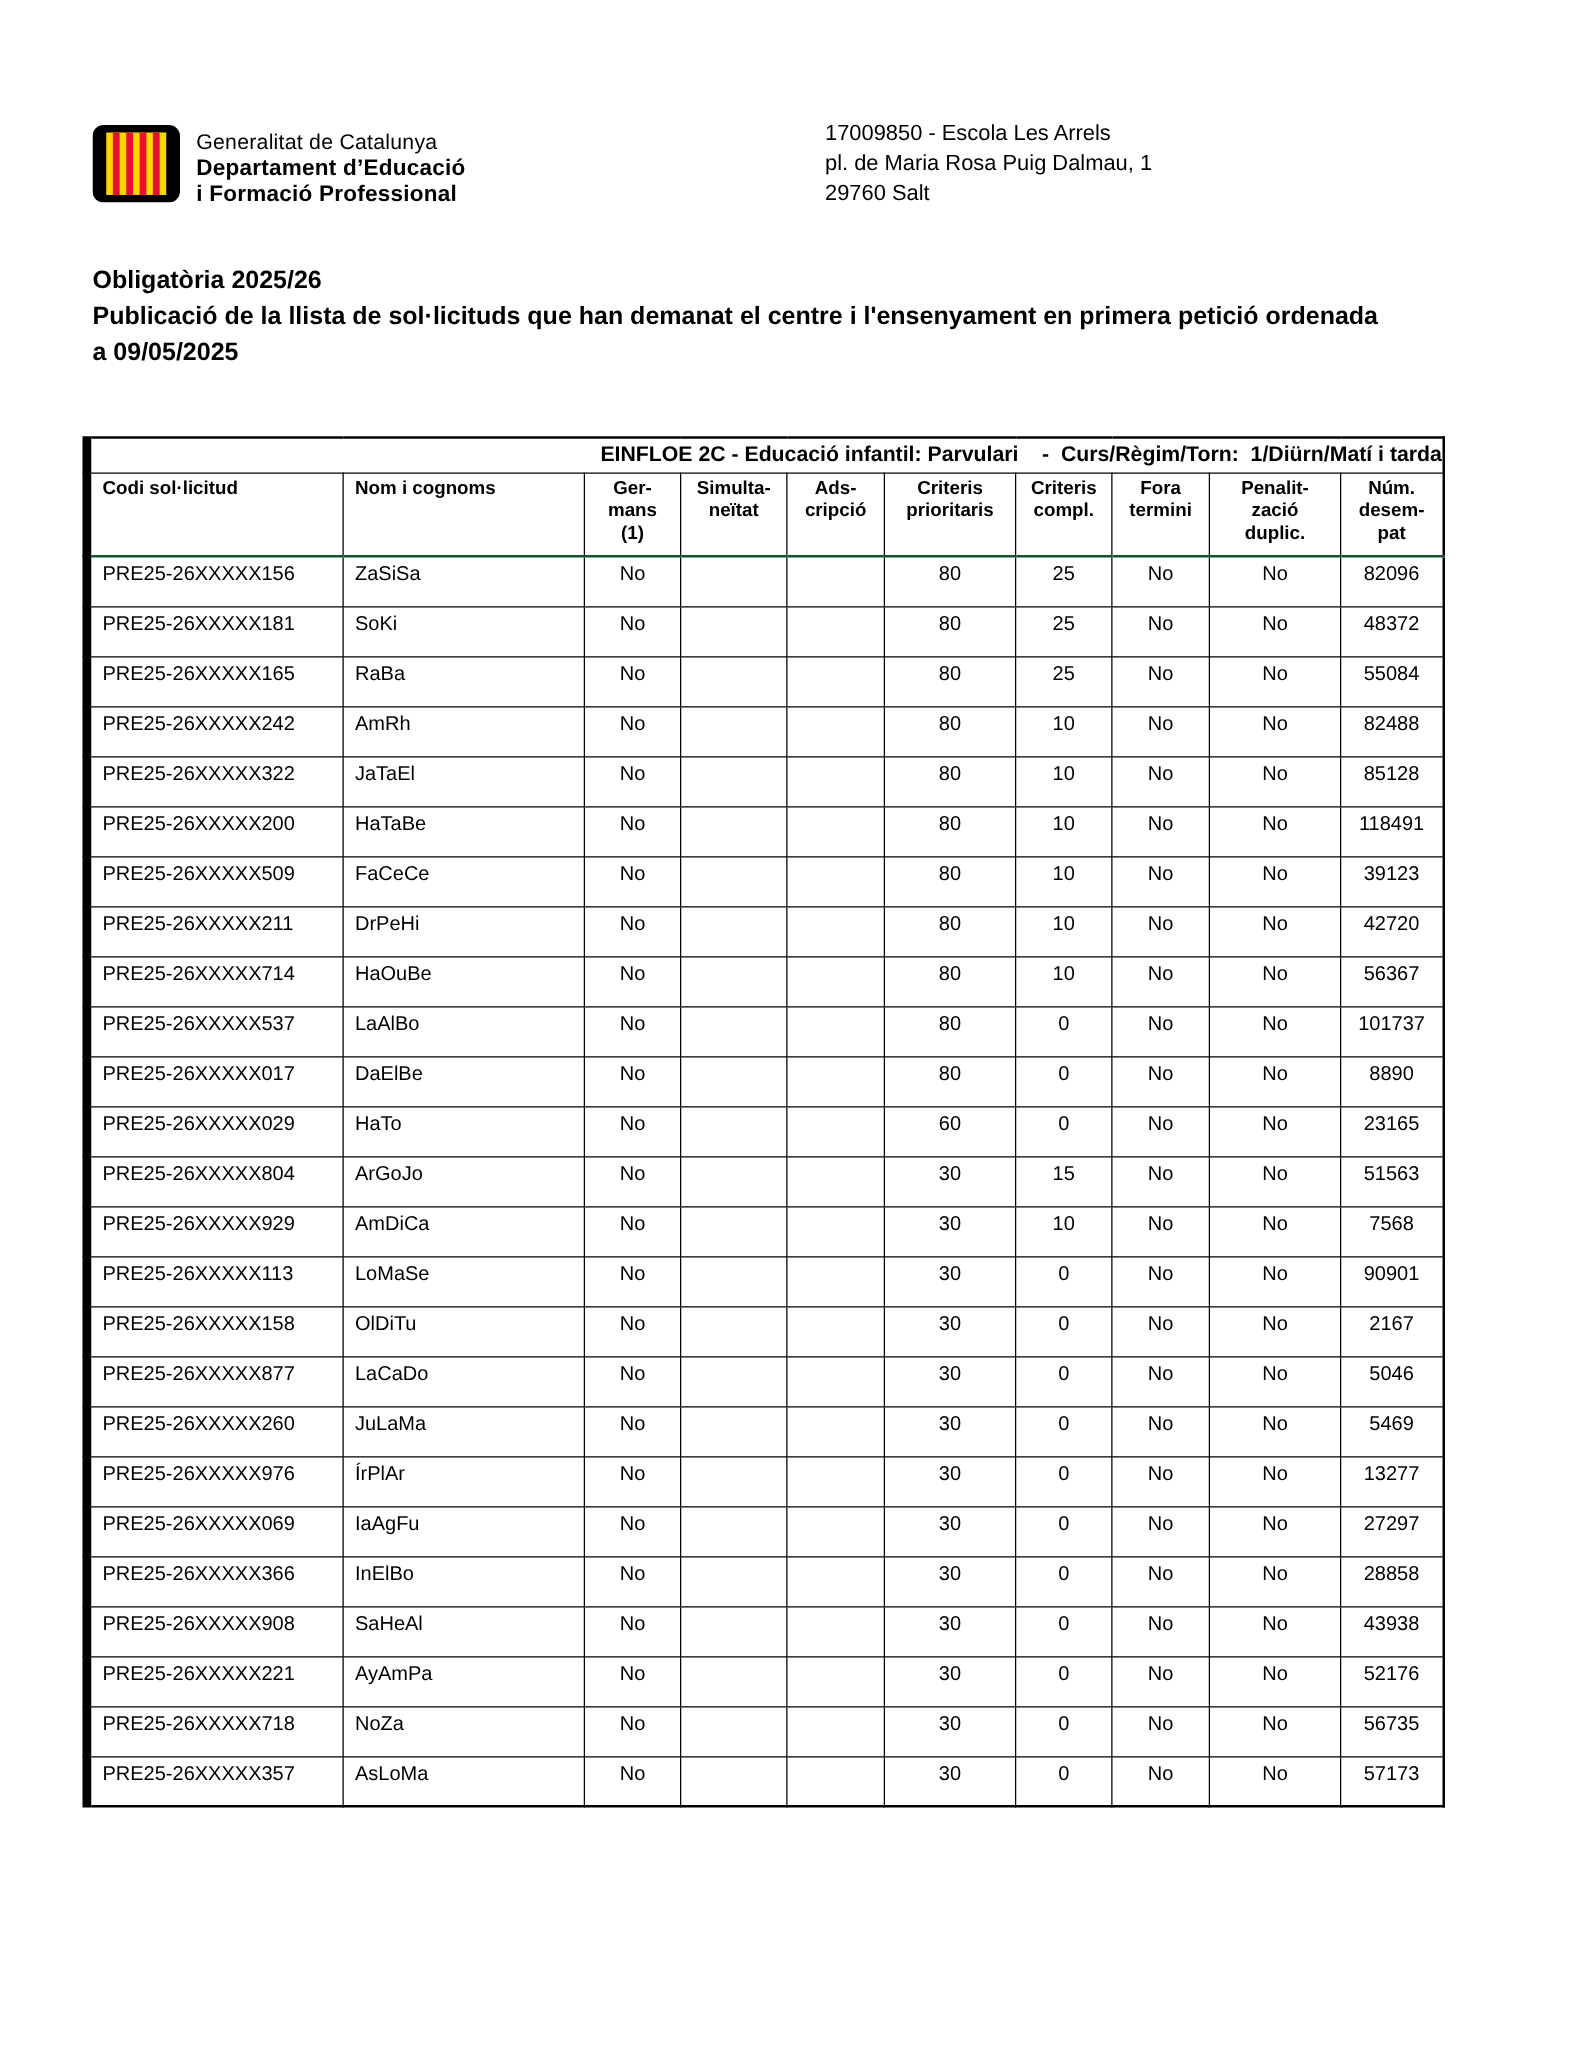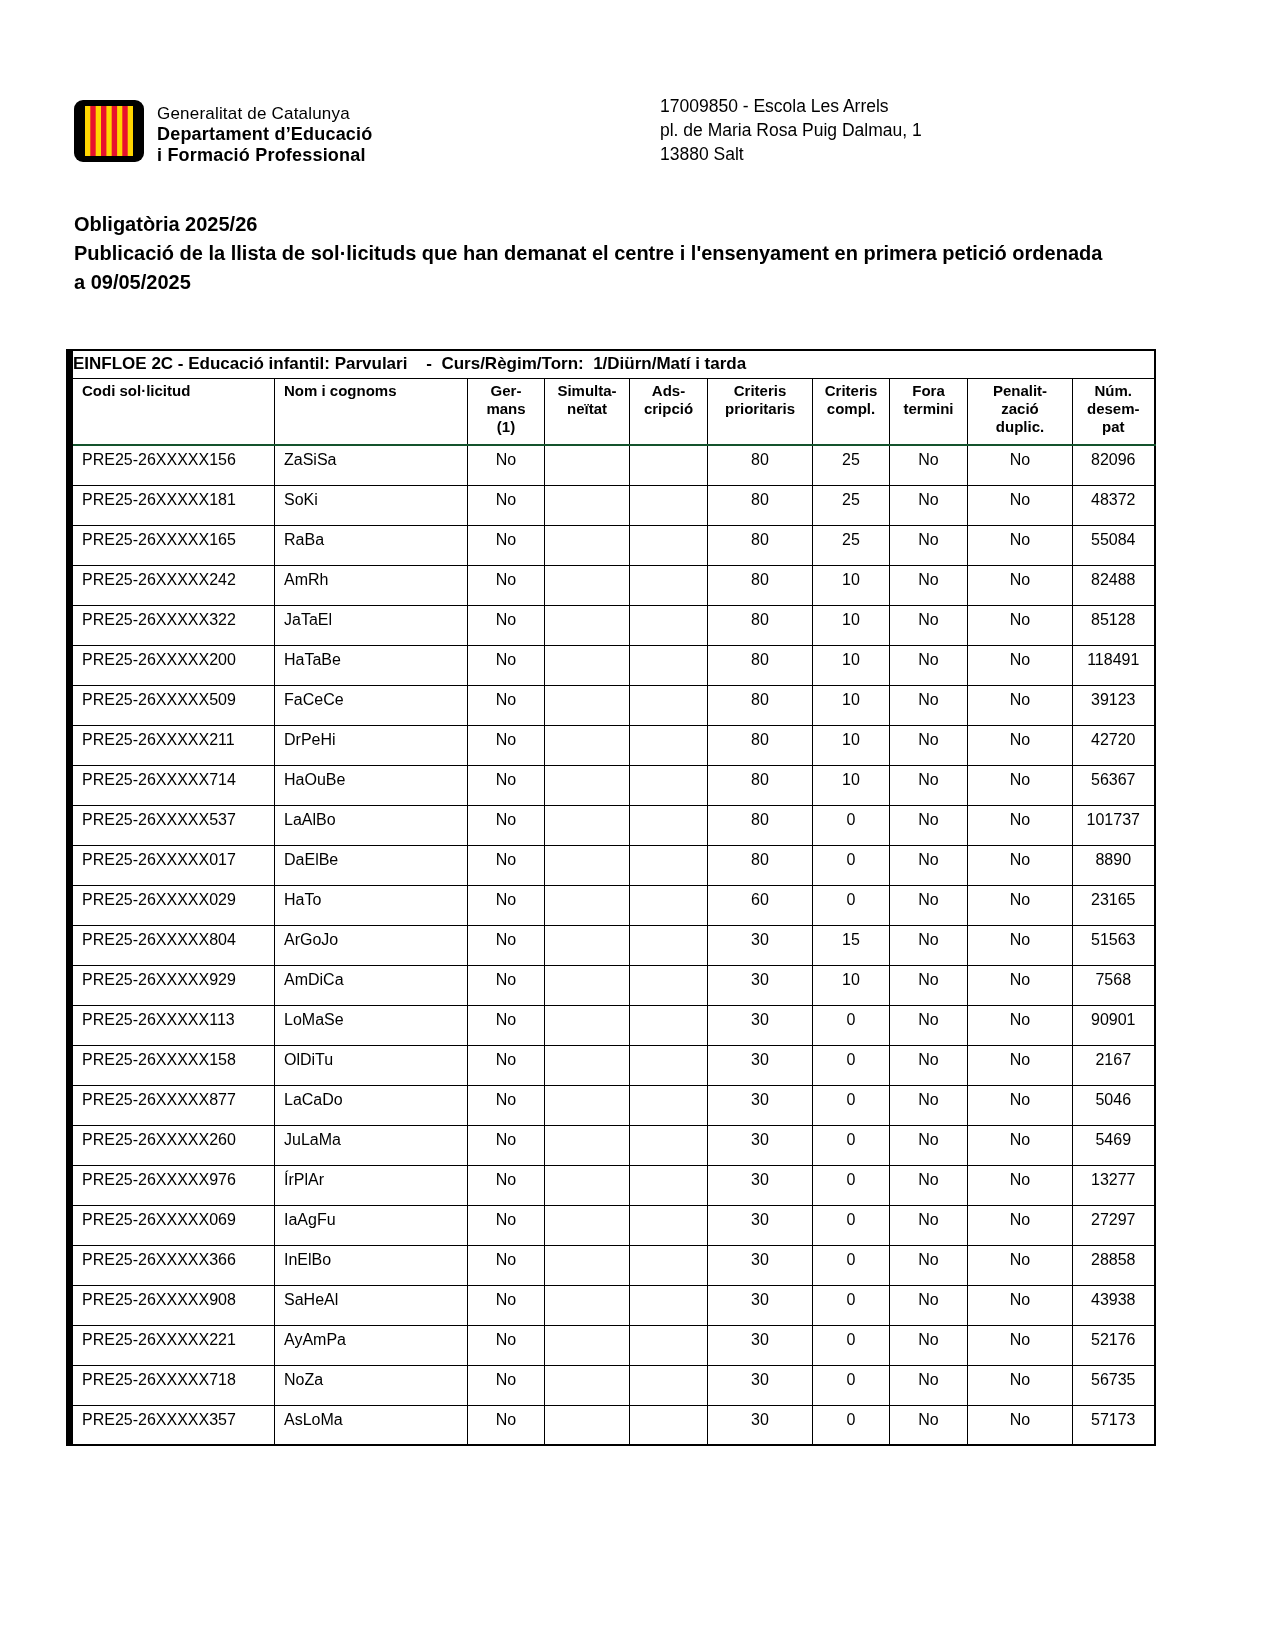--- a/index.html
+++ b/index.html
@@ -38,21 +38,21 @@
     margin-top: 52px;
     width: 1085px;
     table-layout: fixed;
     border: 2px solid #000;
     border-left: 7px solid #000;
   }
   th, td { border: 1px solid #000; overflow: hidden; }
   tr.caption th {
     font-size: 17px;
     font-weight: bold;
-    text-align: left;
+    text-align: right;
     padding: 3px 0 4px 0;
     white-space: pre;
     border-bottom: 1px solid #000;
   }
   tr.cols th {
     font-size: 15px;
     font-weight: bold;
     vertical-align: top;
     text-align: center;
     padding: 3px 4px 8px 4px;
@@ -87,21 +87,21 @@
       </svg>
       <div class="brand-text">
         <div>Generalitat de Catalunya</div>
         <div class="bold">Departament d’Educació</div>
         <div class="bold">i Formació Professional</div>
       </div>
     </div>
     <div class="school">
       <div>17009850 - Escola Les Arrels</div>
       <div>pl. de Maria Rosa Puig Dalmau, 1</div>
-      <div>13880 Salt</div>
+      <div>29760 Salt</div>
     </div>
   </div>
 
   <div class="titleblk">
     <div>Obligatòria 2025/26</div>
     <div>Publicació de la llista de sol·licituds que han demanat el centre i l'ensenyament en primera petició ordenada a 09/05/2025</div>
   </div>
 
   <table>
     <colgroup>

